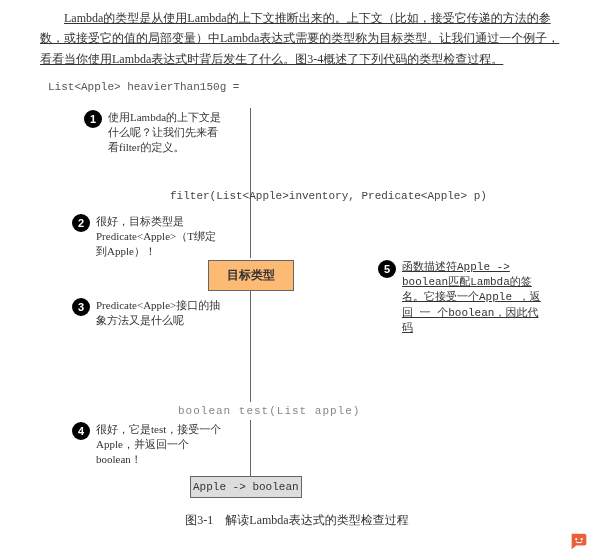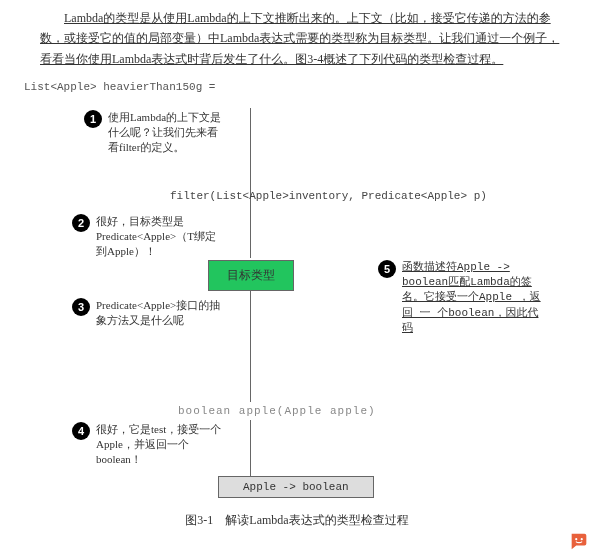--- a/index.html
+++ b/index.html
@@ -16,21 +16,21 @@
 .intro {
   padding: 8px 28px 6px 40px;
   line-height: 1.7;
   text-indent: 2em;
   text-decoration: underline;
 }
 .code-block {
   font-family: "Courier New", monospace;
   font-size: 11px;
   color: #555;
-  padding: 4px 0 8px 24px;
+  padding: 4px 0 8px 48px;
   line-height: 1.5;
 }
 .code-block .bold { font-weight: bold; }
 .diagram {
   position: relative;
   margin: 4px 28px 0 90px;
   height: 400px;
 }
 .bullet {
   position: absolute;
@@ -56,23 +56,23 @@
   position: absolute;
   font-family: "Courier New", monospace;
   font-size: 11px;
   color: #444;
   white-space: nowrap;
 }
 .sig .bold { font-weight: normal; }
 .target-box {
   position: absolute;
   border: 1px solid #666;
-  background: #22c55e;
+  background: #fdba74;
   font-size: 12px;
-  font-weight: normal;
+  font-weight: bold;
   padding: 6px 18px;
   text-align: center;
 }
 .thin-box {
   position: absolute;
   border: 1px solid #666;
   font-family: "Courier New", monospace;
   font-size: 11px;
   padding: 3px 8px;
   background: #fff;
@@ -125,26 +125,26 @@
   <div class="note" style="left:6px; top:106px; width:130px;">很好，目标类型是Predicate&lt;Apple&gt;（T绑定到Apple）！</div>
 
   <div class="target-box" style="left:118px; top:152px;">目标类型</div>
 
   <div class="bullet" style="left:-18px; top:190px;">3</div>
   <div class="note" style="left:6px; top:190px; width:130px;">Predicate&lt;Apple&gt;接口的抽象方法又是什么呢</div>
 
   <div class="bullet" style="left:288px; top:152px;">5</div>
   <div class="note" style="left:312px; top:152px; width:145px; font-family:'Courier New',monospace,SimSun;text-decoration:underline;">函数描述符Apple -&gt; boolean匹配Lambda的签名。它接受一个Apple ，返 回 一 个boolean，因此代码</div>
 
-  <div class="thin-box" style="left:80px; top:294px; border-top:none; border-bottom:none; border-left:none; border-right:none; color:#888; letter-spacing:1px;">boolean apple(Apple apple)</div>
+  <div class="thin-box" style="left:80px; top:294px; border-top:none; border-bottom:none; border-left:none; border-right:none; color:#888; letter-spacing:1px;">boolean test(List apple)</div>
 
   <div class="bullet" style="left:-18px; top:314px;">4</div>
   <div class="note" style="left:6px; top:314px; width:130px;">很好，它是test，接受一个Apple，并返回一个boolean！</div>
 
-  <div class="thin-box grey" style="left:100px; top:368px; padding:4px 24px;margin-left:28px;">Apple -&gt; boolean</div>
+  <div class="thin-box grey" style="left:100px; top:368px; padding:4px 2px;">Apple -&gt; boolean</div>
 
 </div>
 
 <p class="caption">图3-1　解读Lambda表达式的类型检查过程</p>
 
 <div class="widget">
   <svg viewBox="0 0 24 24">
       <path fill="#e8613c" d="M4 4h14a2 2 0 0 1 2 2v9a2 2 0 0 1-2 2H9l-5 4V4z"></path>
       <circle cx="9" cy="10" r="1.2" fill="#fff"></circle>
       <circle cx="15" cy="10" r="1.2" fill="#fff"></circle>

